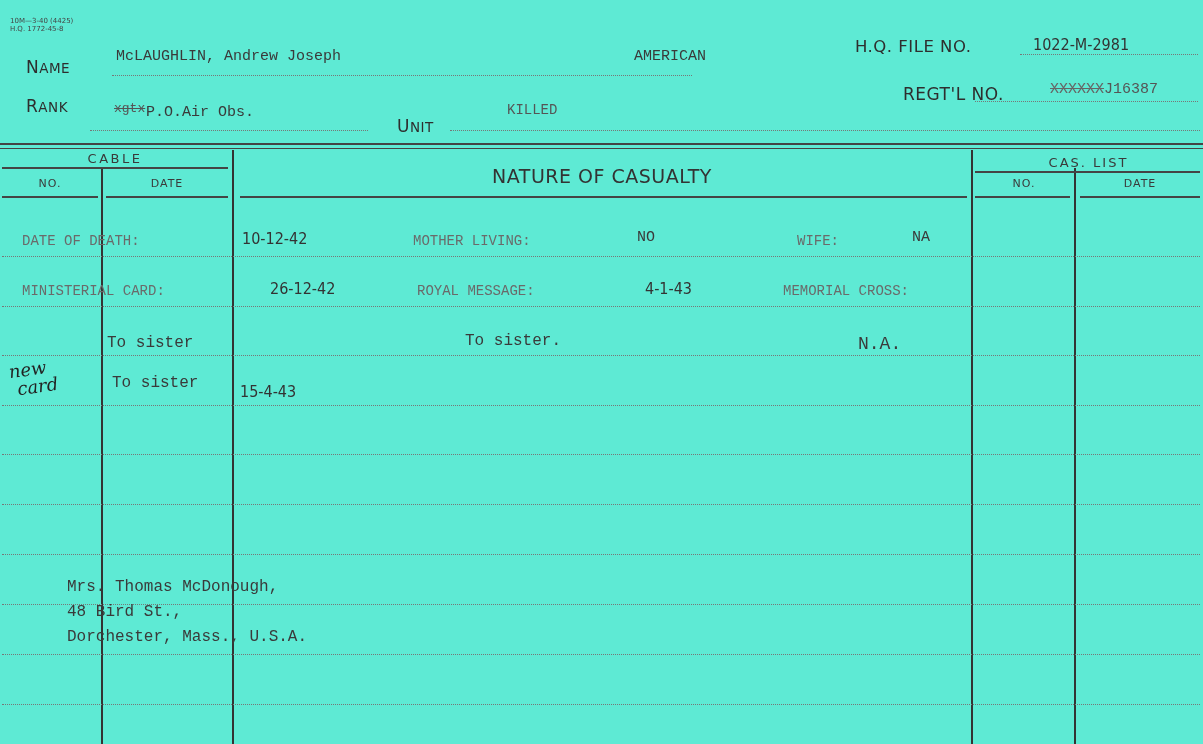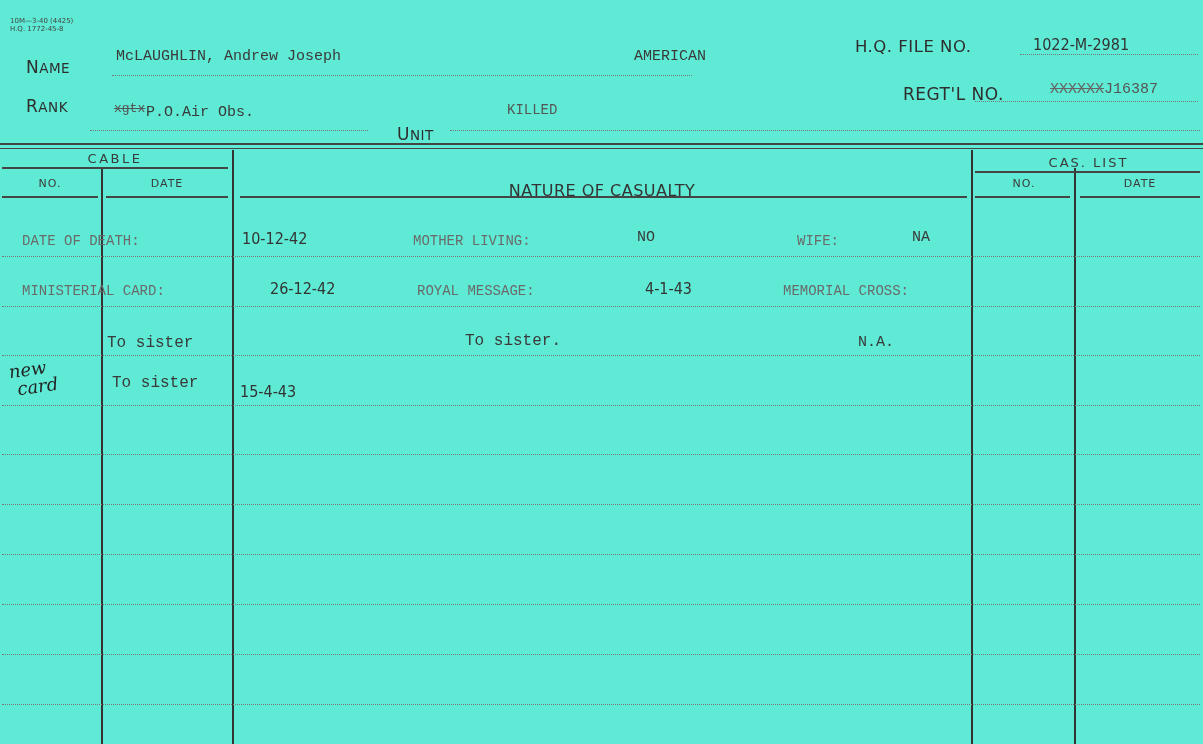--- a/index.html
+++ b/index.html
@@ -46,21 +46,21 @@
   <div class="dot-line" style="left:1020px; top:54px; width:178px;"></div>
   <div class="abs" style="left:1033px; top:35px; font-size:16px; font-family:'DejaVu Sans Condensed','DejaVu Sans',sans-serif; color:#333;">1022-M-2981</div>
 
   <div class="abs label" style="left:26px; top:96px;">
     <span class="big">R</span><span class="sm">ANK</span>
   </div>
   <div class="dot-line" style="left:90px; top:130px; width:278px;"></div>
   <div class="abs tw" style="left:114px; top:101px; font-size:13px; color:#555; text-decoration:line-through;">xgtx</div>
   <div class="abs tw" style="left:146px; top:104px; font-size:15px;">P.O.Air Obs.</div>
 
-  <div class="abs label" style="left:397px; top:124px;">
+  <div class="abs label" style="left:397px; top:116px;">
     <span class="big">U</span><span class="sm">NIT</span>
   </div>
   <div class="dot-line" style="left:450px; top:130px; width:750px;"></div>
   <div class="abs tw" style="left:507px; top:102px; font-size:14px; color:#555;">KILLED</div>
 
   <div class="abs label" style="left:855px; top:84px; font-size:17px;margin-left:48px;">REGT'L NO.</div>
   <div class="dot-line" style="left:975px; top:101px; width:223px;"></div>
   <div class="abs tw" style="left:1033px; top:81px; font-size:15px; color:#555;margin-left:17px;">
     <span style="text-decoration:line-through; color:#666;">XXXXXX</span><span>J16387</span>
   </div>
@@ -71,21 +71,21 @@
   <div class="vline" style="left:232px; top:150px; height:594px;"></div>
   <div class="vline" style="left:101px; top:168px; height:576px;"></div>
   <div class="vline" style="left:971px; top:150px; height:594px;"></div>
   <div class="vline" style="left:1074px; top:168px; height:576px;"></div>
 
   <div class="abs col-head" style="left:0; top:151px; width:230px; font-size:13px; letter-spacing:2.5px;">CABLE</div>
   <div class="hline" style="left:2px; top:167px; width:226px;"></div>
   <div class="abs col-head" style="left:0; top:177px; width:100px;">NO.</div>
   <div class="abs col-head" style="left:104px; top:177px; width:126px;">DATE</div>
 
-  <div class="abs nature-head" style="left:234px; top:165px; width:736px; text-align:center; font-size:16px;margin-top:16px;">NATURE OF CASUALTY</div>
+  <div class="abs nature-head" style="left:234px; top:165px; width:736px; text-align:center; font-size:19px;">NATURE OF CASUALTY</div>
 
   <div class="abs col-head" style="left:974px; top:155px; width:229px; font-size:13px; letter-spacing:2px;">CAS. LIST</div>
   <div class="hline" style="left:975px; top:171px; width:225px;"></div>
   <div class="abs col-head" style="left:974px; top:177px; width:100px;">NO.</div>
   <div class="abs col-head" style="left:1077px; top:177px; width:126px;">DATE</div>
 
   <div class="hline" style="left:2px; top:196px; width:96px;"></div>
   <div class="hline" style="left:106px; top:196px; width:122px;"></div>
   <div class="hline" style="left:240px; top:196px; width:727px;"></div>
   <div class="hline" style="left:975px; top:196px; width:95px;"></div>
@@ -112,23 +112,28 @@
   <div class="abs tw" style="left:912px; top:229px; font-size:15px;">NA</div>
 
   <div class="abs tw faint" style="left:22px; top:283px; font-size:14px;">MINISTERIAL CARD:</div>
   <div class="abs" style="left:270px; top:279px; font-size:16px; font-family:'DejaVu Sans Condensed','DejaVu Sans',sans-serif; color:#333;">26-12-42</div>
   <div class="abs tw faint" style="left:417px; top:283px; font-size:14px;">ROYAL MESSAGE:</div>
   <div class="abs" style="left:645px; top:279px; font-size:16px; font-family:'DejaVu Sans Condensed','DejaVu Sans',sans-serif; color:#333;">4-1-43</div>
   <div class="abs tw faint" style="left:783px; top:283px; font-size:14px;">MEMORIAL CROSS:</div>
 
   <div class="abs tw" style="left:107px; top:334px; font-size:16px;">To sister</div>
   <div class="abs tw" style="left:465px; top:332px; font-size:16px;">To sister.</div>
-  <div class="abs tw" style="left:858px; top:334px; font-size:15px;">N.A.</div>
+  <div class="abs tw" style="left:858px; top:334px; font-size:18px;">N.A.</div>
 
   <div class="abs hand" style="left:10px; top:360px; font-size:18px; line-height:18px; transform:rotate(-8deg);">
     <div>new</div>
     <div style="margin-left:6px;">card</div>
   </div>
   <div class="abs tw" style="left:112px; top:374px; font-size:16px;">To sister</div>
   <div class="abs" style="left:240px; top:374px; font-size:16px; font-family:'DejaVu Sans Condensed','DejaVu Sans',sans-serif; color:#333;margin-top:8px;">15-4-43</div>
 
+  <div class="abs tw" style="left:67px; top:575px; font-size:16px; line-height:25px;">
+    <div>Mrs. Thomas McDonough,</div>
+    <div>48 Bird St.,</div>
+    <div>Dorchester, Mass., U.S.A.</div>
+  </div>
 
 </div>
 
 </body></html>

